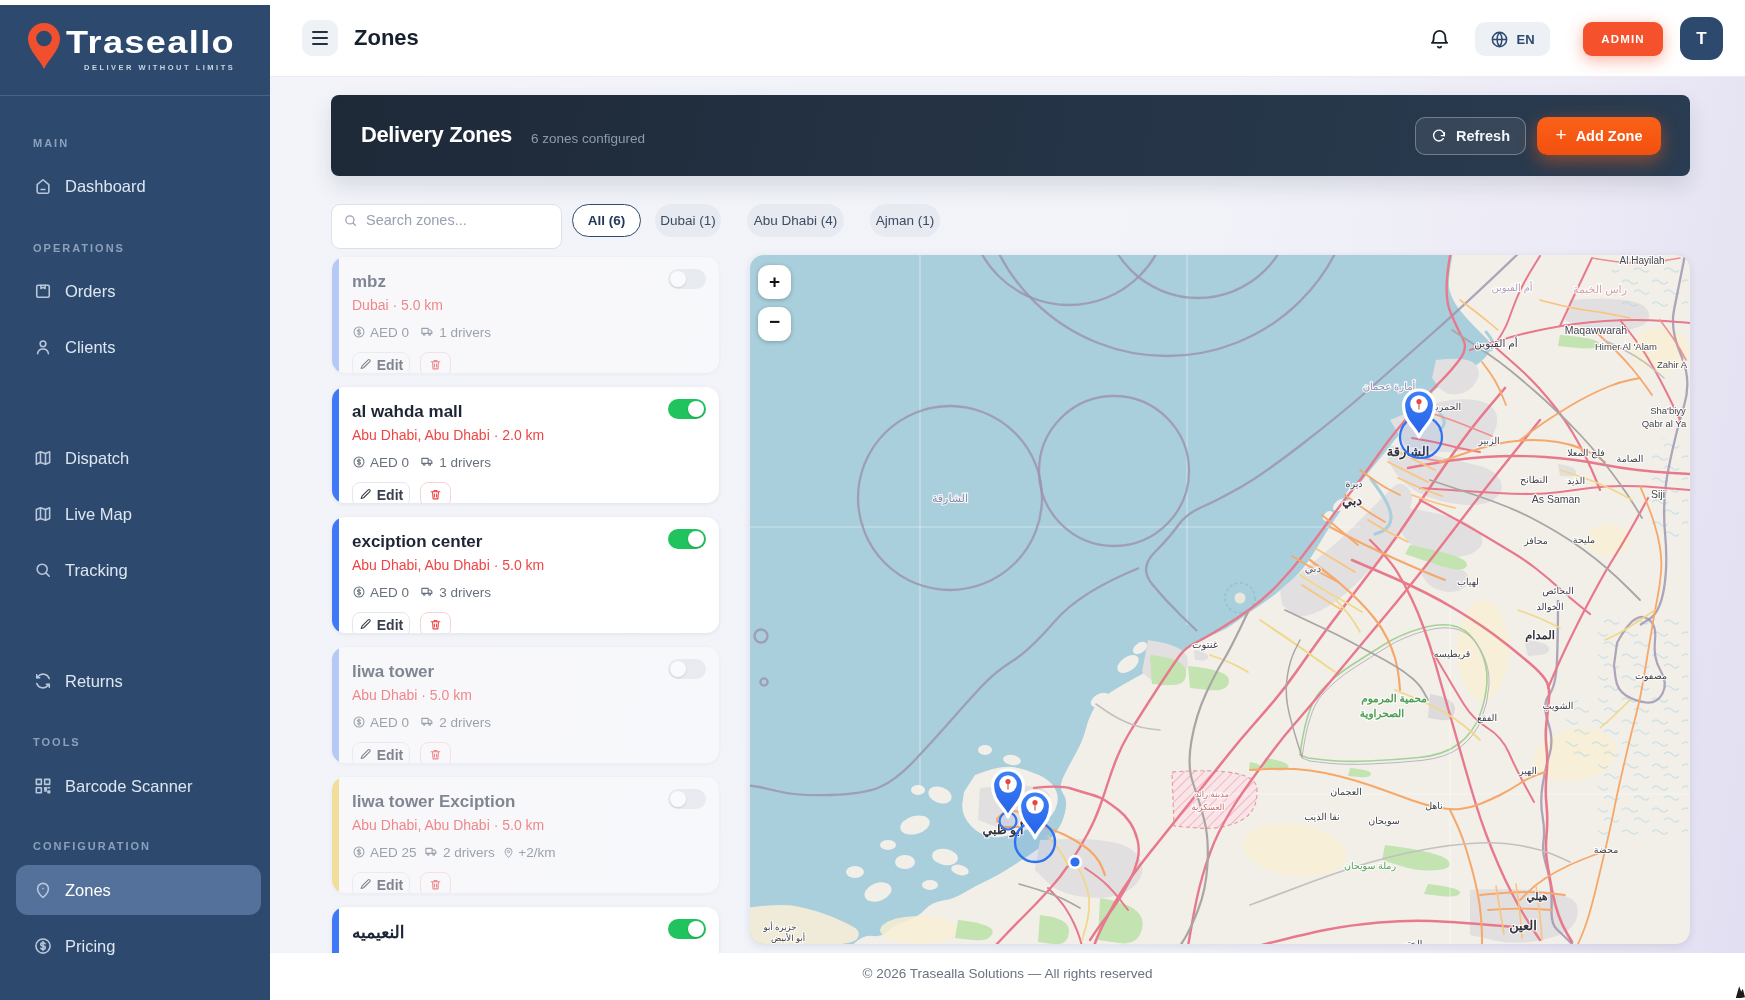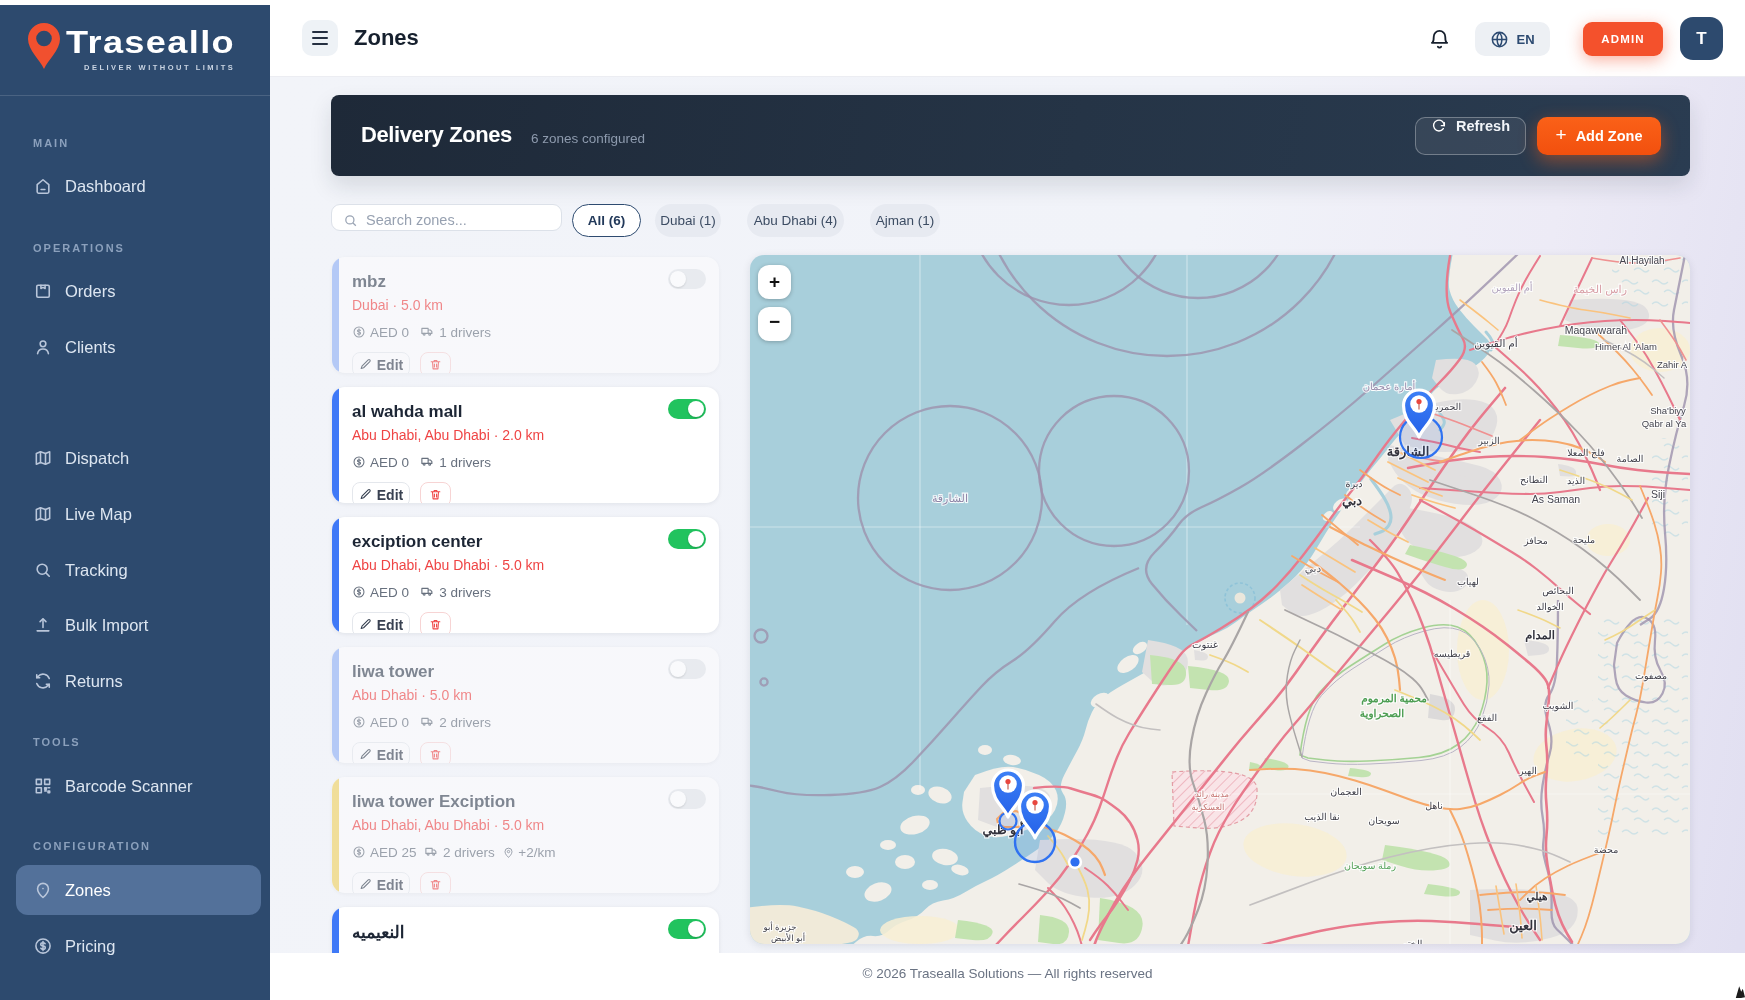--- a/index.html
+++ b/index.html
@@ -16,23 +16,23 @@
 #burger i{position:absolute;left:10px;width:16px;height:2px;background:#253041;border-radius:2px}
 #htitle{position:absolute;left:84px;top:25px;font-size:22px;font-weight:700;color:#16202e}
 #bell{position:absolute;left:1158px;top:28px}
 #enpill{position:absolute;left:1205px;top:22px;width:75px;height:34px;background:#edf0f4;border-radius:10px;display:flex;align-items:center;justify-content:center;gap:7px;color:#2c4a71;font-size:13px;font-weight:700}
 #adminbtn{position:absolute;left:1313px;top:22px;width:80px;height:34px;background:#f4512c;border-radius:9px;color:#fff;font-size:11.5px;font-weight:700;letter-spacing:1.2px;display:flex;align-items:center;justify-content:center;box-shadow:0 4px 16px rgba(244,81,44,.45)}
 #avatar{position:absolute;left:1410px;top:17px;width:43px;height:43px;background:#2d4a6e;border-radius:13px;color:#fff;font-size:17px;font-weight:700;display:flex;align-items:center;justify-content:center}
 #content{position:absolute;left:270px;top:77px;width:1475px;height:923px;background:linear-gradient(100deg,#f2f4f9 0%,#f1f3f9 58%,#edebf6 80%,#e1dff1 99%)}
 #banner{position:absolute;left:61px;top:18px;width:1359px;height:81px;border-radius:8px;background:linear-gradient(100deg,#1e2938 0%,#253446 55%,#2a3c51 100%);box-shadow:0 10px 22px rgba(25,35,55,.13)}
 #banner h1{position:absolute;left:30px;top:27px;font-size:22px;letter-spacing:-.4px;font-weight:700;color:#fff}
 #banner .cfg{position:absolute;left:200px;top:36px;font-size:13.5px;color:#8d9aad}
-#refresh{position:absolute;left:1084px;top:22px;width:111px;height:38px;border-radius:10px;border:1px solid rgba(255,255,255,.3);background:rgba(255,255,255,.07);color:#f2f5f9;font-size:14.5px;font-weight:600;display:flex;align-items:flex-start;justify-content:center;gap:9px}
+#refresh{position:absolute;left:1084px;top:22px;width:111px;height:38px;border-radius:10px;border:1px solid rgba(255,255,255,.3);background:rgba(255,255,255,.07);color:#f2f5f9;font-size:14.5px;font-weight:600;display:flex;align-items:center;justify-content:center;gap:9px}
 #addzone{position:absolute;left:1206px;top:22px;width:124px;height:38px;border-radius:10px;background:linear-gradient(180deg,#fa6118,#f2500e);color:#fff;font-size:14.5px;font-weight:700;display:flex;align-items:center;justify-content:center;gap:9px;box-shadow:0 6px 18px rgba(250,97,24,.45)}
-#search{position:absolute;left:61px;top:127px;width:231px;height:27px;background:#fff;border:1px solid #dce1e9;border-radius:9px;color:#97a1b1;font-size:14.5px;line-height:31px;padding-left:34px}
+#search{position:absolute;left:61px;top:127px;width:231px;height:45px;background:#fff;border:1px solid #dce1e9;border-radius:9px;color:#97a1b1;font-size:14.5px;line-height:31px;padding-left:34px}
 #search svg{position:absolute;left:11px;top:8px}
 .chip{position:absolute;top:127px;height:33px;border-radius:17px;font-size:13.5px;display:flex;align-items:center;justify-content:center;color:#3c4c63}
 .chip.all{left:302px;width:69px;background:#fff;border:1.7px solid #2e4b70;color:#22395a;font-weight:700}
 .chip.c2{left:385px;width:66px;background:#e7eaf1}
 .chip.c3{left:477px;width:97px;background:#e7eaf1}
 .chip.c4{left:600px;width:70px;background:#e7eaf1}
 .card{position:absolute;left:62px;width:387px;height:116px;background:#fff;border-radius:13px;box-shadow:0 1px 4px rgba(18,26,44,.08);overflow:hidden}
 .card .accent{position:absolute;left:0;top:0;width:7px;height:116px}
 .card.inactive{opacity:.62;background:#fcfcfd}
 .ctitle{position:absolute;left:20px;top:15px;font-size:17px;font-weight:700;color:#1d2635}
@@ -528,28 +528,20 @@
       </svg>
       <span>Live Map</span>
     </div>
     <div class="nitem" style="top:540px">
       <svg class="nic" width="20" height="20" viewBox="0 0 24 24" fill="none" stroke="currentColor" stroke-width="1.9" stroke-linecap="round" stroke-linejoin="round">
         <circle cx="11" cy="11" r="6"></circle>
         <path d="m15.5 15.5 4 4"></path>
       </svg>
       <span>Tracking</span>
     </div>
-    <div class="nitem" style="top:595px">
-      <svg class="nic" width="20" height="20" viewBox="0 0 24 24" fill="none" stroke="currentColor" stroke-width="1.9" stroke-linecap="round" stroke-linejoin="round">
-        <path d="M12 15V5"></path>
-        <path d="m8.5 8 3.5-3.5L15.5 8"></path>
-        <path d="M5 19h14"></path>
-      </svg>
-      <span>Bulk Import</span>
-    </div>
     <div class="nitem" style="top:651px">
       <svg class="nic" width="20" height="20" viewBox="0 0 24 24" fill="none" stroke="currentColor" stroke-width="1.9" stroke-linecap="round" stroke-linejoin="round">
         <path d="M19.5 9A8 8 0 0 0 6 6.5L4.5 8"></path>
         <path d="M4.5 4.5V8H8"></path>
         <path d="M4.5 15a8 8 0 0 0 13.5 2.5L19.5 16"></path>
         <path d="M19.5 19.5V16H16"></path>
       </svg>
       <span>Returns</span>
     </div>
     <div class="nsec" style="top:731px">TOOLS</div>

